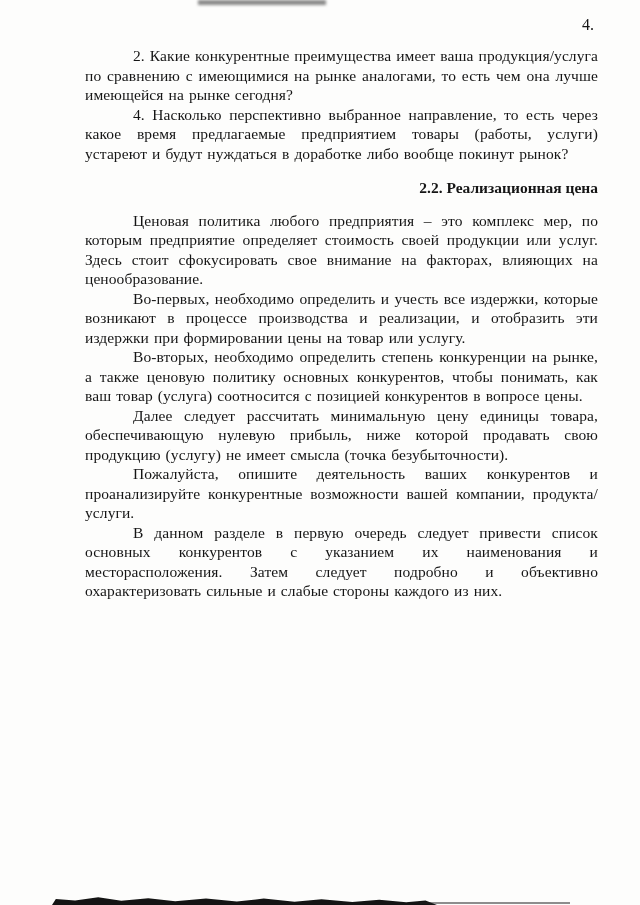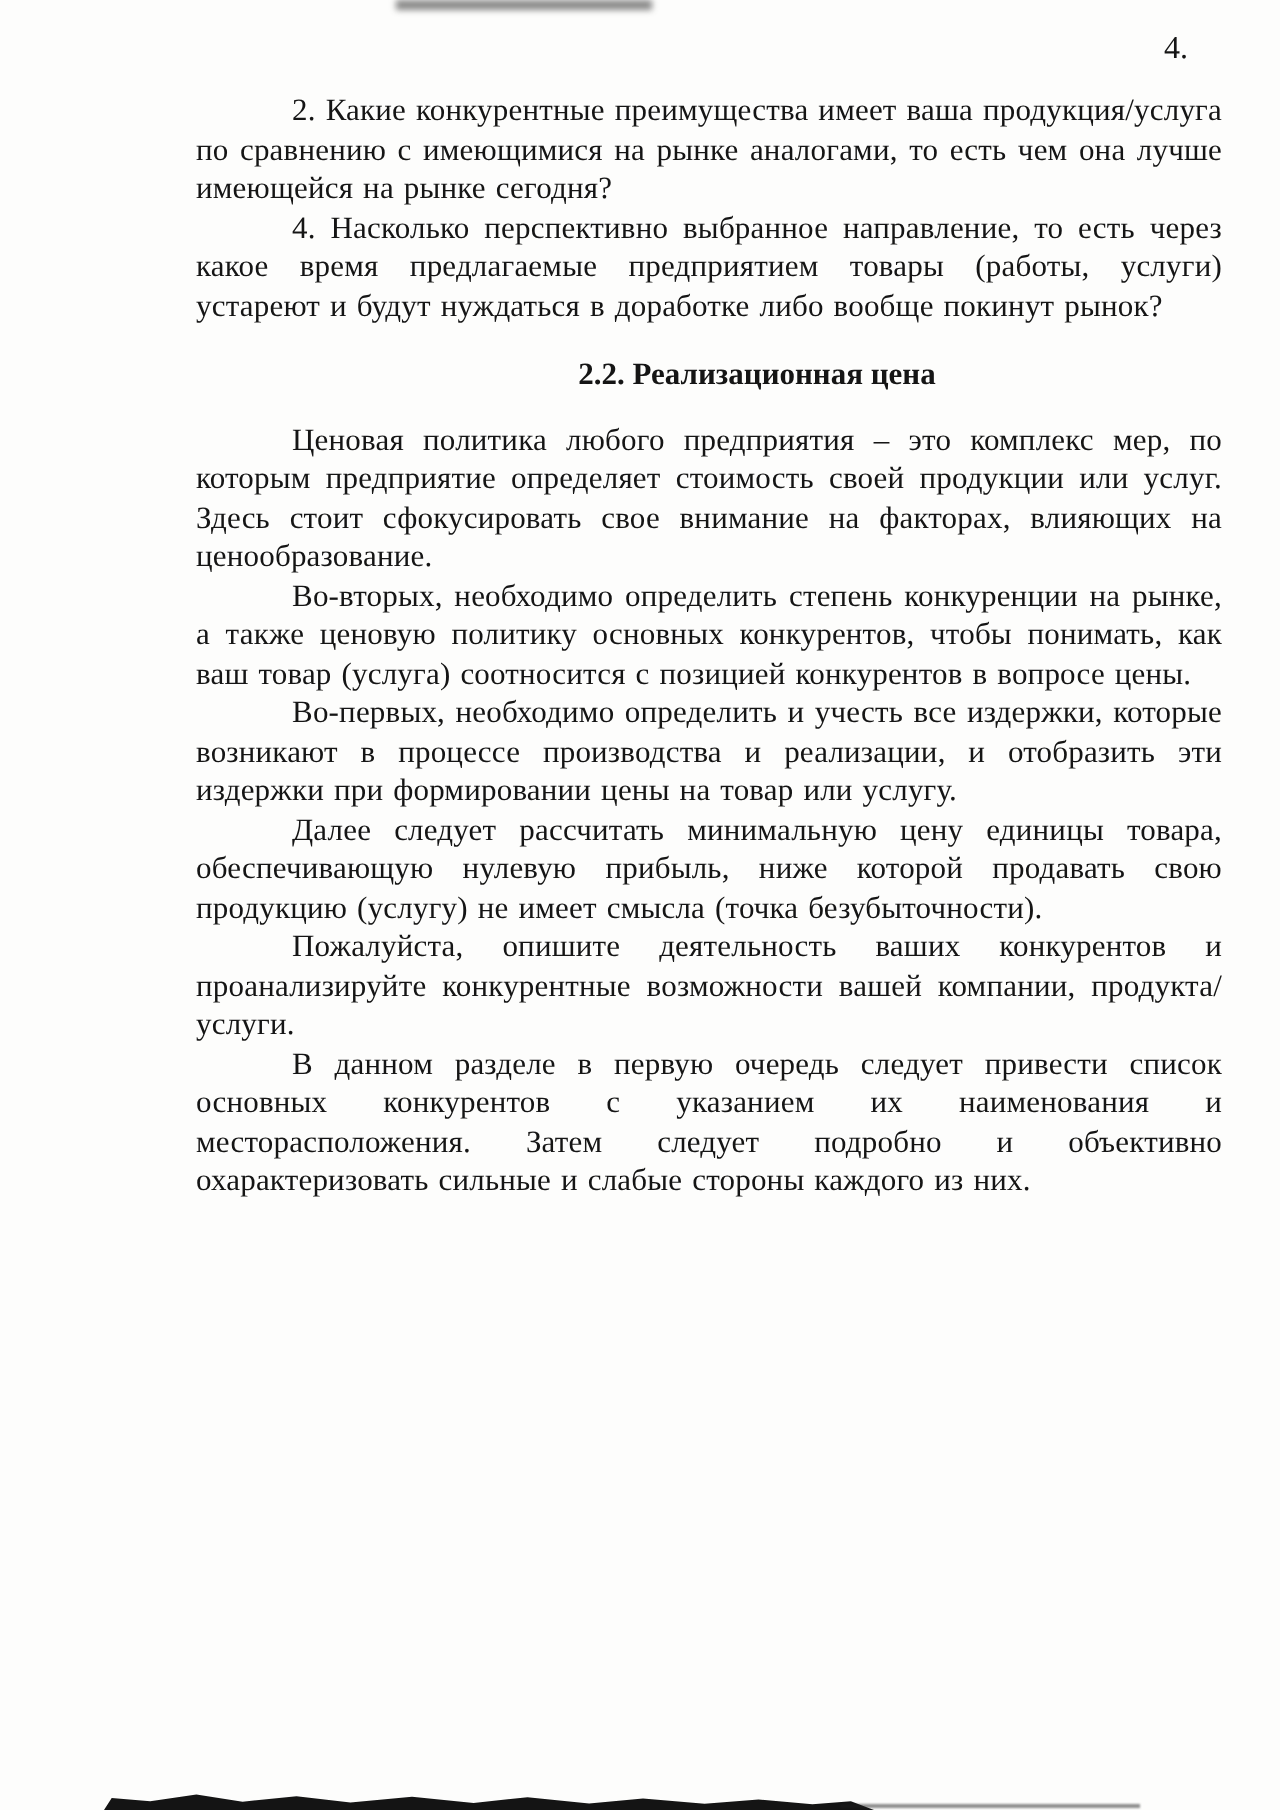--- a/index.html
+++ b/index.html
@@ -20,39 +20,39 @@
   .page-number {
     position: absolute;
     top: 16px;
     right: 46px;
     font-size: 16px;
     color: #151515;
   }
   .content {
     position: absolute;
     top: 46px;
-    left: 98px;
+    left: 85px;
     width: 513px;
   }
   .content p {
     margin: 0;
     font-size: 15.5px;
     line-height: 19.5px;
     text-align: justify;
     text-indent: 48px;
     letter-spacing: 0.1px;
     word-spacing: 1px;
   }
   .content h2 {
     margin: 15px 0 13px 0;
     font-size: 15.5px;
     line-height: 19.5px;
     font-weight: bold;
     text-indent: 48px;
-    text-align: center;
+    text-align: right;
   }
   
   .scan-artifact-top {
     position: absolute;
     top: 0;
     left: 198px;
     width: 128px;
     height: 5px;
     background: rgba(40, 40, 40, 0.55);
     filter: blur(1.5px);
@@ -93,23 +93,23 @@
 
     <p>2. Какие конкурентные преимущества имеет ваша продукция/услуга по сравнению с имеющимися на рынке аналогами, то есть чем она лучше имеющейся на рынке сегодня?</p>
 
     <p>4. Насколько перспективно выбранное направление, то есть через какое время предлагаемые предприятием товары (работы, услуги) устареют и будут нуждаться в доработке либо вообще покинут рынок?</p>
 
     <h2>2.2. Реализационная цена</h2>
 
 
     <p>Ценовая политика любого предприятия – это комплекс мер, по которым предприятие определяет стоимость своей продукции или услуг. Здесь стоит сфокусировать свое внимание на факторах, влияющих на ценообразование.</p>
 
+    <p>Во-первых, необходимо определить и учесть все издержки, которые возникают в процессе производства и реализации, и отобразить эти издержки при формировании цены на товар или услугу.</p>
+
     <p>Во-вторых, необходимо определить степень конкуренции на рынке, а также ценовую политику основных конкурентов, чтобы понимать, как ваш товар (услуга) соотносится с позицией конкурентов в вопросе цены.</p>
-
-    <p>Во-первых, необходимо определить и учесть все издержки, которые возникают в процессе производства и реализации, и отобразить эти издержки при формировании цены на товар или услугу.</p>
 
     <p>Далее следует рассчитать минимальную цену единицы товара, обеспечивающую нулевую прибыль, ниже которой продавать свою продукцию (услугу) не имеет смысла (точка безубыточности).</p>
 
 
     <p>Пожалуйста, опишите деятельность ваших конкурентов и проанализируйте конкурентные возможности вашей компании, продукта/услуги.</p>
 
     <p>В данном разделе в первую очередь следует привести список основных конкурентов с указанием их наименования и месторасположения. Затем следует подробно и объективно охарактеризовать сильные и слабые стороны каждого из них.</p>
 
   </div>
 

